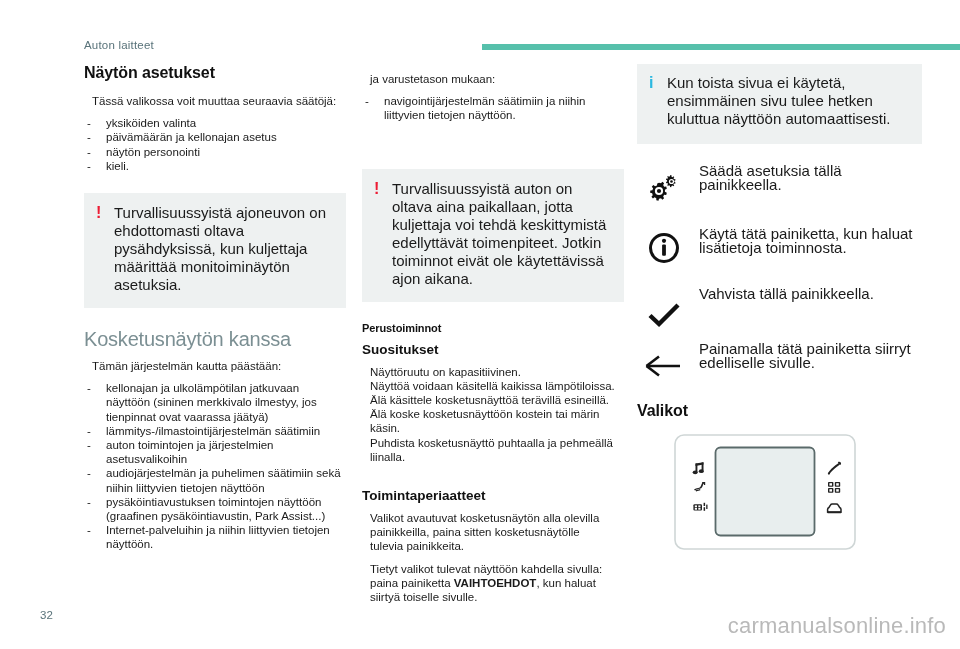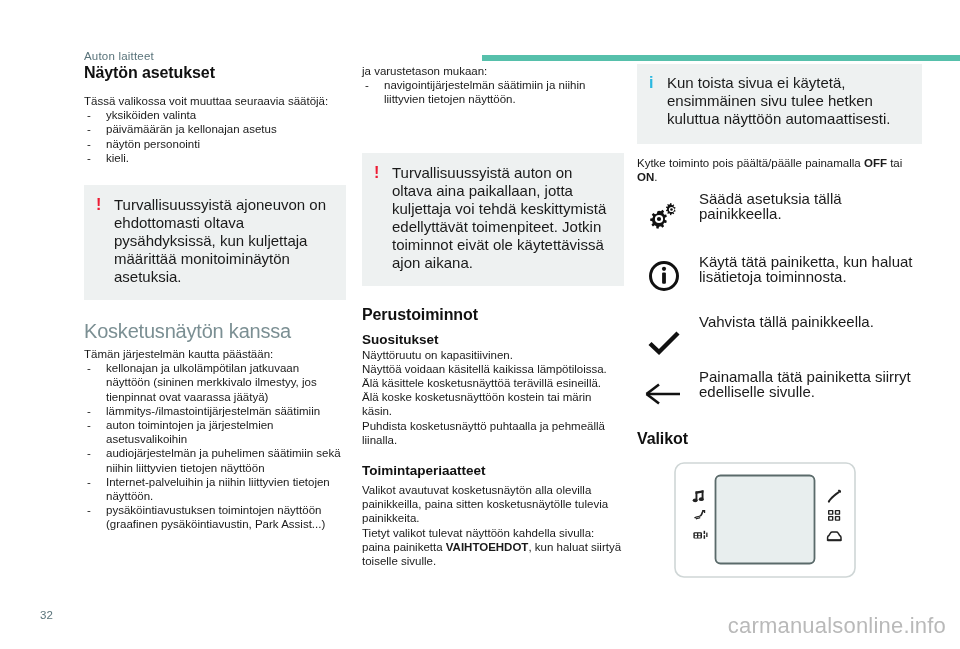--- a/index.html
+++ b/index.html
@@ -16,21 +16,20 @@
     overflow: hidden;
   }
 
   
   .page-header {
     position: absolute;
     top: 38px;
     left: 84px;
     right: 0;
     height: 16px;
-    margin-top: 11px;
   }
   .header-title {
     position: absolute;
     left: 0;
     top: 0;
     font-size: 11.5px;
     color: #59737a;
     letter-spacing: 0.2px;
     line-height: 14px;
     white-space: nowrap;
@@ -69,21 +68,21 @@
     color: #7b8f93;
     letter-spacing: -0.2px;
   }
   h3.sub-title {
     margin: 0 0 1px 0;
     font-size: 13.5px;
     font-weight: bold;
     color: #111;
   }
   p.body {
-    margin: 0;
+    margin: 8px;
     font-size: 11.5px;
     line-height: 14.2px;
     color: #1a1a1a;
   }
   .spacer-8 { height: 8px; }
   .spacer-12 { height: 12px; }
   .spacer-16 { height: 16px; }
   .spacer-20 { height: 20px; }
 
   
@@ -231,22 +230,22 @@
 
   <h2 class="chap-title">Kosketusnäytön kanssa</h2>
 
   <p class="body">Tämän järjestelmän kautta päästään:</p>
 
   <ul class="dash-list">
     <li>kellonajan ja ulkolämpötilan jatkuvaan näyttöön (sininen merkkivalo ilmestyy, jos tienpinnat ovat vaarassa jäätyä)</li>
     <li>lämmitys-/ilmastointijärjestelmän säätimiin</li>
     <li>auton toimintojen ja järjestelmien asetusvalikoihin</li>
     <li>audiojärjestelmän ja puhelimen säätimiin sekä niihin liittyvien tietojen näyttöön</li>
+    <li>pysäköintiavustuksen toimintojen näyttöön (graafinen pysäköintiavustin, Park Assist...)</li>
     <li>Internet-palveluihin ja niihin liittyvien tietojen näyttöön.</li>
-    <li>pysäköintiavustuksen toimintojen näyttöön (graafinen pysäköintiavustin, Park Assist...)</li>
   </ul>
 
 </div>
 
 <div class="col col-2">
 
   <p class="body">ja varustetason mukaan:</p>
 
   <ul class="dash-list">
     <li>navigointijärjestelmän säätimiin ja niihin liittyvien tietojen näyttöön.</li>
@@ -259,21 +258,21 @@
       <div class="cal-icon"><span class="icon-bang">!</span></div>
       <div class="cal-body">
         <span class="bold">Turvallisuussyistä auton on oltava aina paikallaan, jotta kuljettaja voi tehdä keskittymistä edellyttävät toimenpiteet.</span>
         <span>Jotkin toiminnot eivät ole käytettävissä ajon aikana.</span>
       </div>
     </div>
   </div>
 
   <div class="spacer-20"></div>
 
-  <h1 class="sec-title" style="font-size:16px;margin-bottom:8px;">Perustoiminnot</h1>
+  <h1 class="sec-title" style="font-size:11px;margin-bottom:8px;">Perustoiminnot</h1>
 
   <h3 class="sub-title">Suositukset</h3>
   <p class="body" style="white-space:pre-line;">Näyttöruutu on kapasitiivinen.
 Näyttöä voidaan käsitellä kaikissa lämpötiloissa.
 Älä käsittele kosketusnäyttöä terävillä esineillä.
 Älä koske kosketusnäyttöön kostein tai märin käsin.
 Puhdista kosketusnäyttö puhtaalla ja pehmeällä liinalla.</p>
 
   <div class="spacer-16"></div>
 
@@ -287,21 +286,20 @@
 
   <div class="callout" style="padding-top:10px;padding-bottom:16px;">
     <div class="cal-inner">
       <div class="cal-icon"><span class="icon-info-i">i</span></div>
       <div class="cal-body">Kun toista sivua ei käytetä, ensimmäinen sivu tulee hetken kuluttua näyttöön automaattisesti.</div>
     </div>
   </div>
 
   <div class="spacer-12"></div>
 
-  <p class="body"><span>Kytke toiminto pois päältä/päälle painamalla </span><span style="font-weight:bold">OFF</span><span> tai </span><span style="font-weight:bold">ON</span><span>.</span></p>
 
   <div class="spacer-8"></div>
 
   <div class="icon-row" style="min-height:50px;">
     <div class="ir-glyph" style="top:6px;">
       <svg width="40" height="36" viewBox="0 0 40 36" aria-hidden="true">
         <g fill="#111">
 
           <g transform="translate(27.5,9.5)">
             <path d="M0,-8.2 L1.9,-7.4 L3.3,-8.9 L4.8,-7.4 L3.4,-5.9 L4.3,-4.0 L6.4,-4.3 L6.9,-2.2 L5.0,-1.3 L5.0,0.8 L6.9,1.7 L6.4,3.8 L4.3,3.5 L3.4,5.4 L4.8,6.9 L3.3,8.4 L1.9,6.9 L0,7.7 L-0.5,9.8 L-2.6,9.3 L-2.6,7.2 L-4.5,6.3 L-6.0,7.7 L-7.5,6.2 L-6.1,4.7 L-6.9,2.8 L-9.0,3.1 L-9.5,1.0 L-7.6,0.1 L-7.6,-2.0 L-9.5,-2.9 L-9.0,-5.0 L-6.9,-4.7 L-6.1,-6.6 L-7.5,-8.1 L-6.0,-9.6 L-4.5,-8.2 L-2.6,-9.0 L-2.1,-11.1 L0,-10.6 Z" transform="scale(0.58)"></path>

